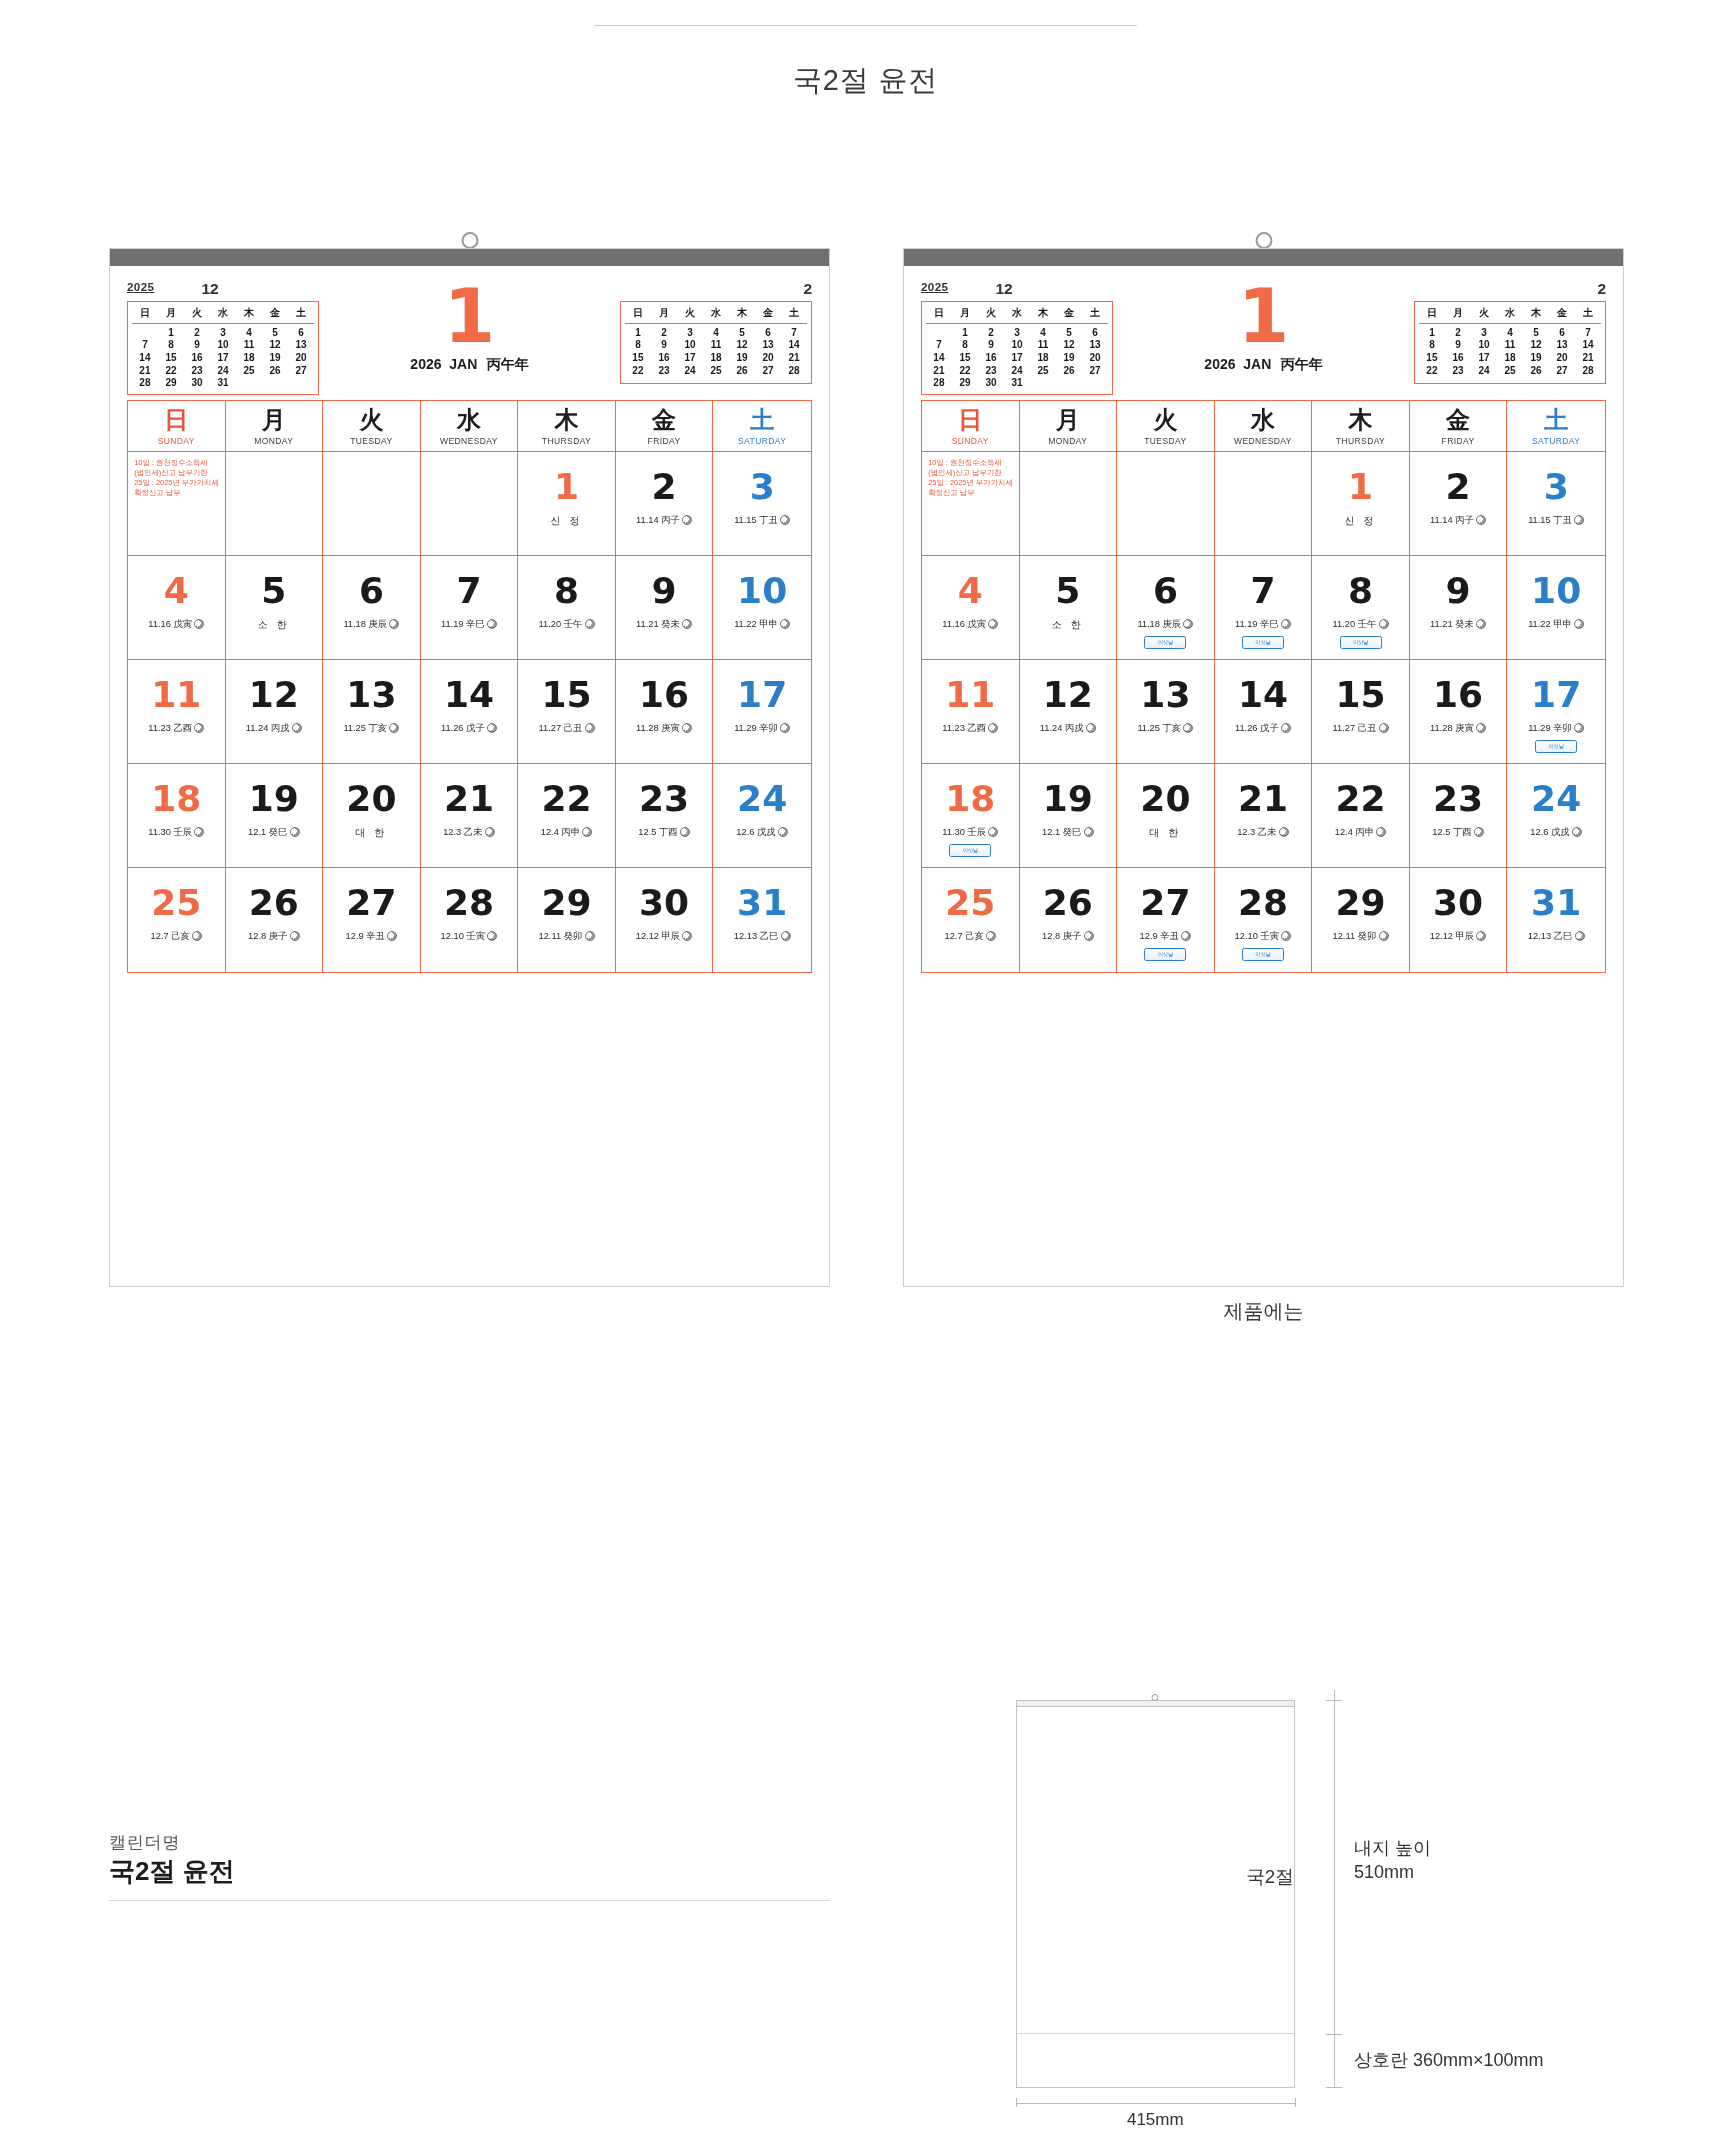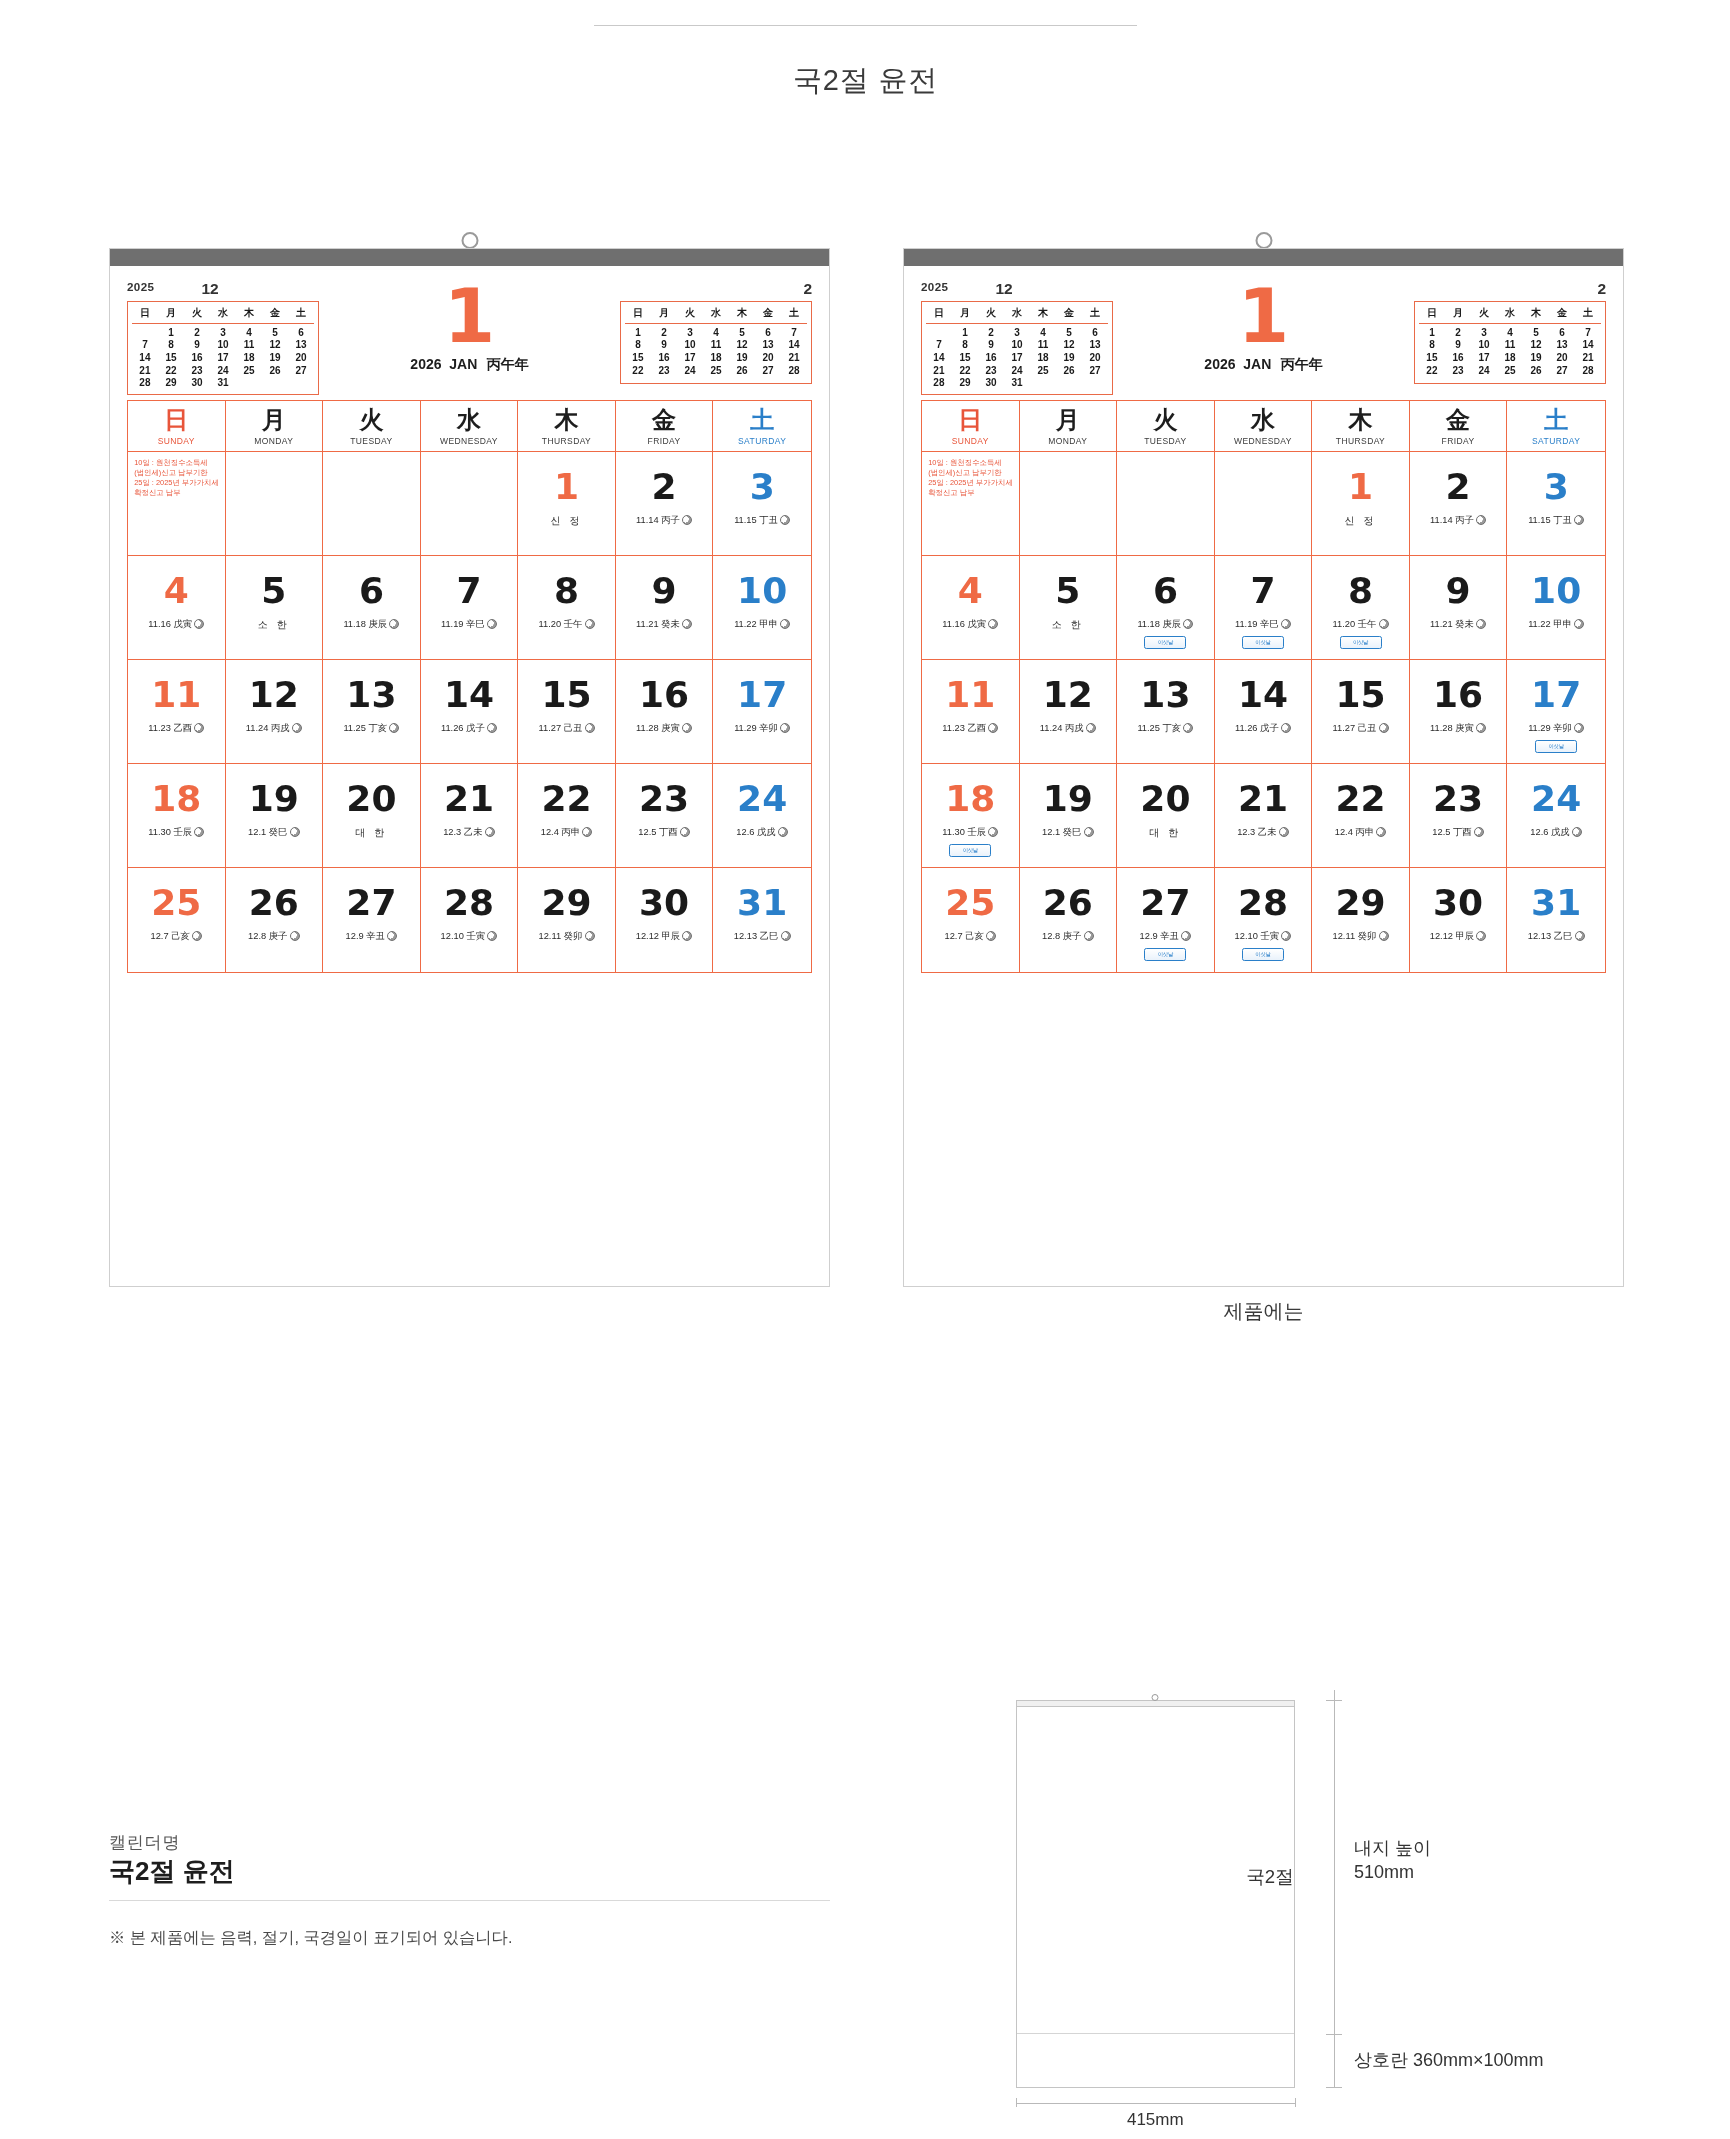--- a/index.html
+++ b/index.html
@@ -53,21 +53,21 @@
   .sheet-bar {
     height: 17px; background: #6f6f6f; width: 100%;
   }
 
   .cal { padding: 14px 17px 0 17px; }
 
   
   .topinfo { display: flex; align-items: flex-start; height: 116px; }
   .mini { width: 192px; }
   .mini-head { font-size: 11.6px; font-weight: bold; color: #333; display:flex; }
-  .mini-head .yr { letter-spacing: 0.4px; }
+  .mini-head .yr { letter-spacing: 0.4px; text-decoration: underline; }
   .mini-head .mn { margin-left: 47px; font-size: 15.5px; font-weight: bold; }
   .mini.right-mini .mini-head { justify-content: flex-end; }
   .mini.right-mini .mini-head .mn { margin-left: 0; }
   .mini-box {
     border: 1.2px solid #e96a48; margin-top: 3.1px; padding: 3.1px 3.9px 4.7px 3.9px;
   }
   table.mini-tb { border-collapse: collapse; width: 100%; }
   table.mini-tb td, table.mini-tb th {
     font-size: 10px; text-align: center; padding: 0.8px 0; width: 14.28%;
     font-weight: bold; color: #1a1a1a; font-family: "Liberation Sans", sans-serif;
@@ -884,21 +884,20 @@
     </div>
 
     <div class="caption-move">제품에는</div>
   </div>
 
   <div class="spec">
     <div class="spec-row first">
       <div class="spec-label">캘린더명</div>
       <div class="spec-value big">국2절 윤전</div>
     </div>
-    <div class="spec-foot">※ 본 제품에는 음력, 절기, 국경일이 표기되어 있습니다.</div>
   </div>
 
   <div class="diagram">
     <div class="dg-sheet">
       <div class="dg-hook"></div>
       <div class="dg-bar"></div>
       <div class="dg-label">국2절</div>
       <div class="dg-bottomline"></div>
     </div>
     <div class="dg-vline"></div>

